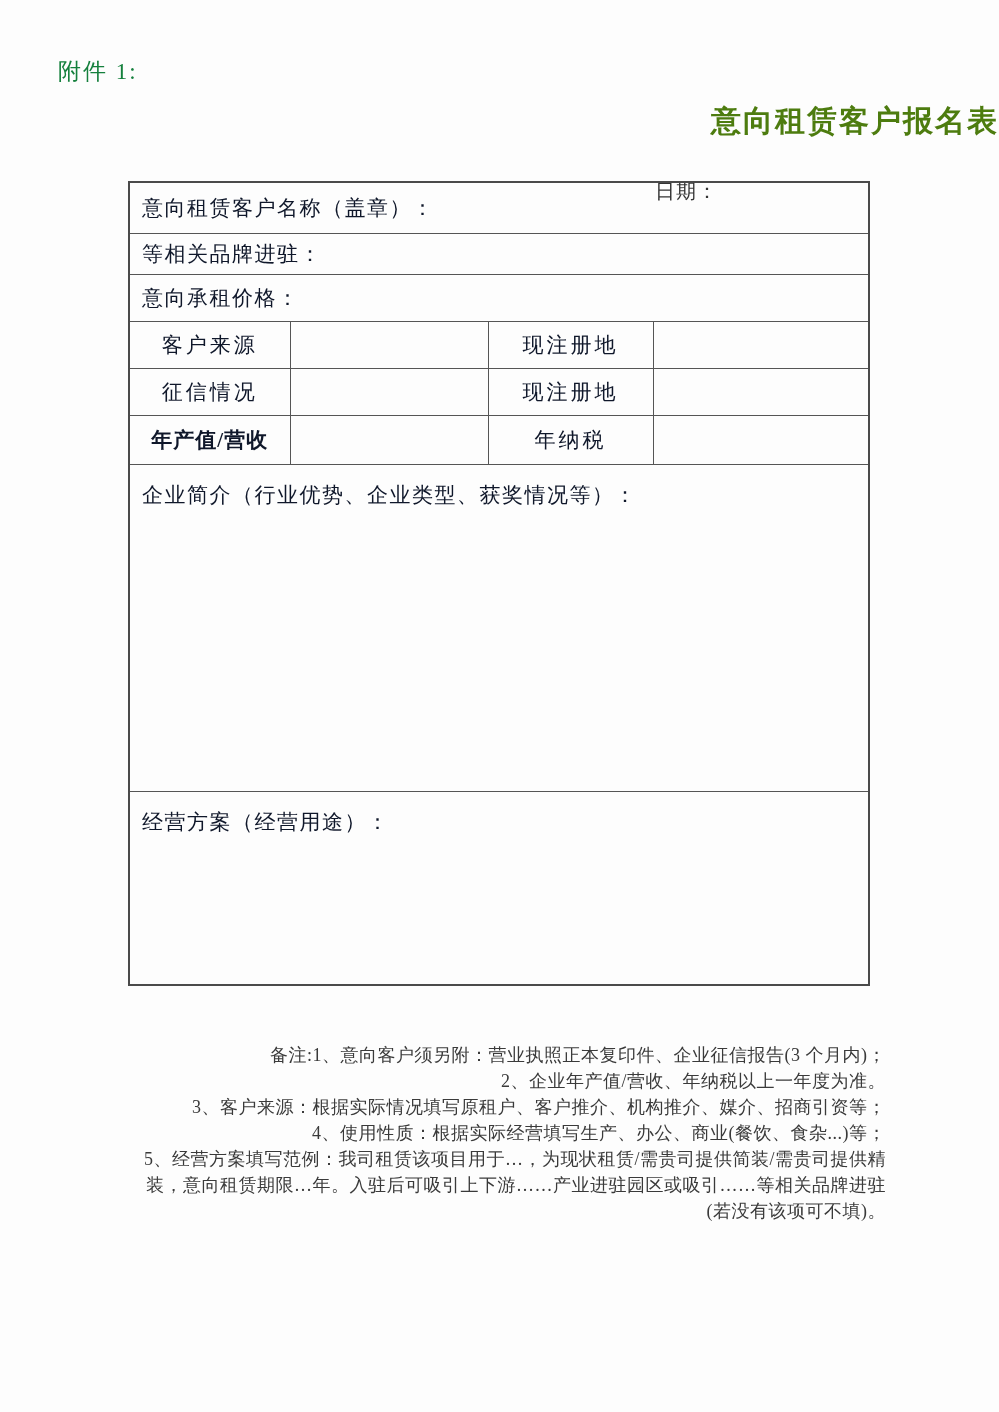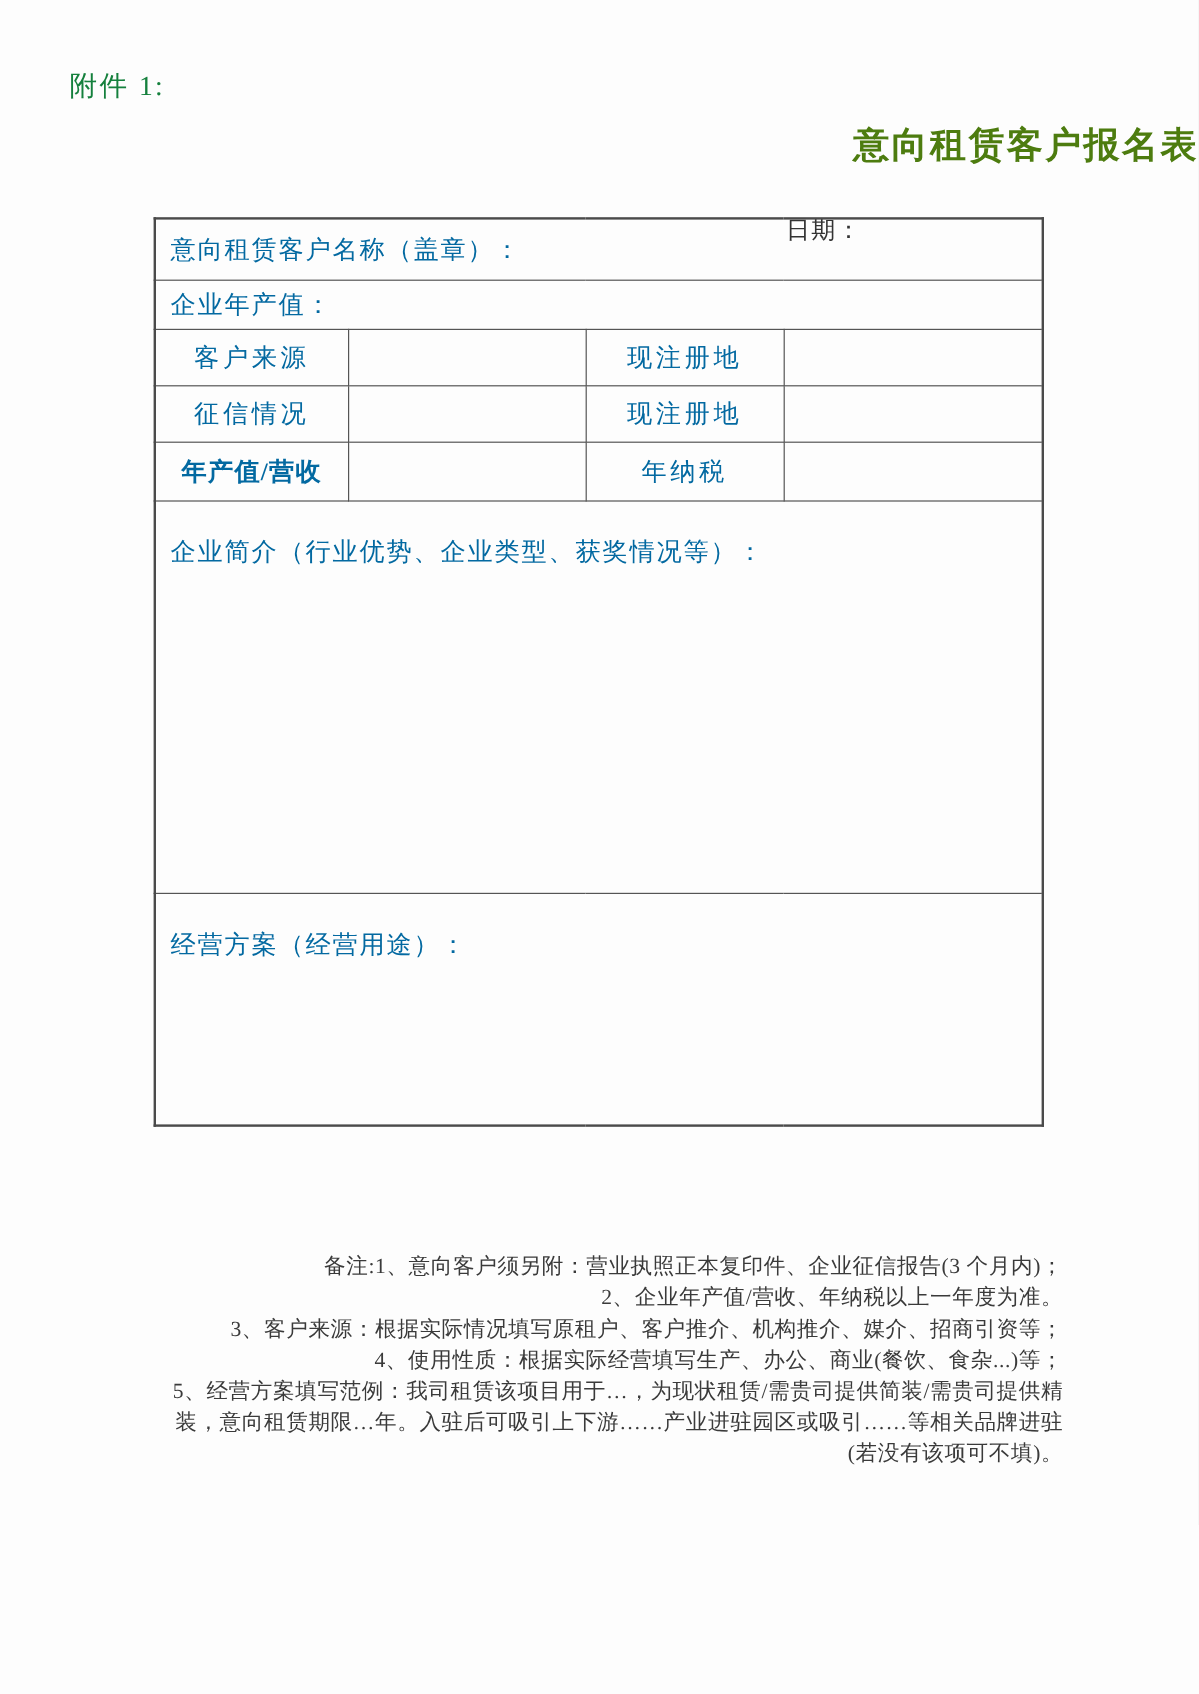--- a/index.html
+++ b/index.html
@@ -47,38 +47,38 @@
     left: 128px;
     top: 181px;
     width: 740px;
     border-collapse: collapse;
     table-layout: fixed;
     border: 2px solid #4a4a4a;
   }
   table.form-table td {
     border: 1px solid #555555;
     font-size: 21px;
-    color: #0369a1;
+    color: #0f172a;
     overflow: hidden;
   }
   td.full-row {
     padding-left: 12px;
     letter-spacing: 1.5px;
     vertical-align: middle;
   }
   td.grid-label {
     text-align: center;
     letter-spacing: 3px;
     vertical-align: middle;
   }
   td.grid-label.tight { letter-spacing: 1px; font-weight: bold; }
   td.grid-value { vertical-align: middle; }
   td.section-cell {
     vertical-align: top;
-    padding: 28px 12px 0 12px;
+    padding: 16px 12px 0 12px;
     letter-spacing: 1.5px;
   }
   .notes {
     position: absolute;
     left: 129px;
     top: 1042px;
     width: 757px;
     font-size: 18px;
     line-height: 26px;
     letter-spacing: 0.5px;
@@ -105,23 +105,26 @@
       <col style="width:165px">
       <col style="width:216px">
     </colgroup>
 
     <tbody>
         <tr style="height:51px">
       <td colspan="4" class="full-row">意向租赁客户名称（盖章）：</td>
     </tr>
 
     <tr style="height:41px">
-      <td colspan="4" class="full-row">企业年产值：</td>
+      <td colspan="4" class="full-row">等相关品牌进驻：</td>
     </tr>
 
+    <tr style="height:47px">
+      <td colspan="4" class="full-row">意向承租价格：</td>
+    </tr>
 
 
     <tr style="height:47px">
       <td class="grid-label">客户来源</td>
       <td class="grid-value"></td>
       <td class="grid-label">现注册地</td>
       <td class="grid-value"></td>
     </tr>
 
     <tr style="height:47px">

